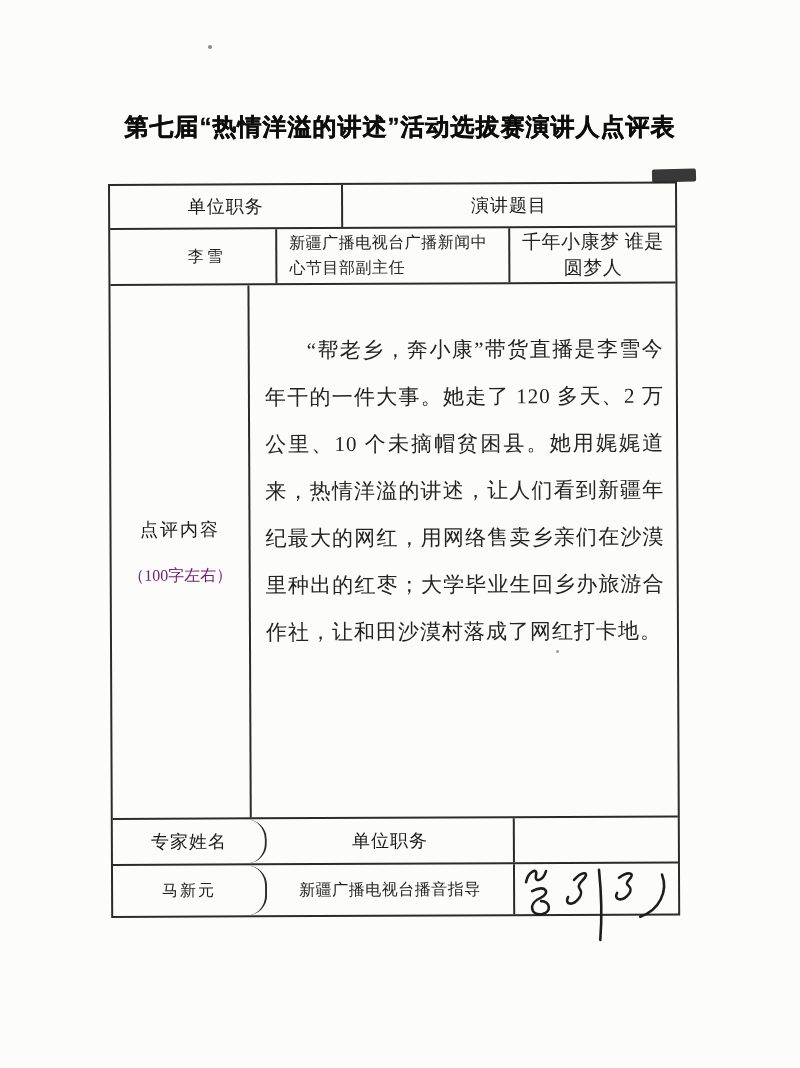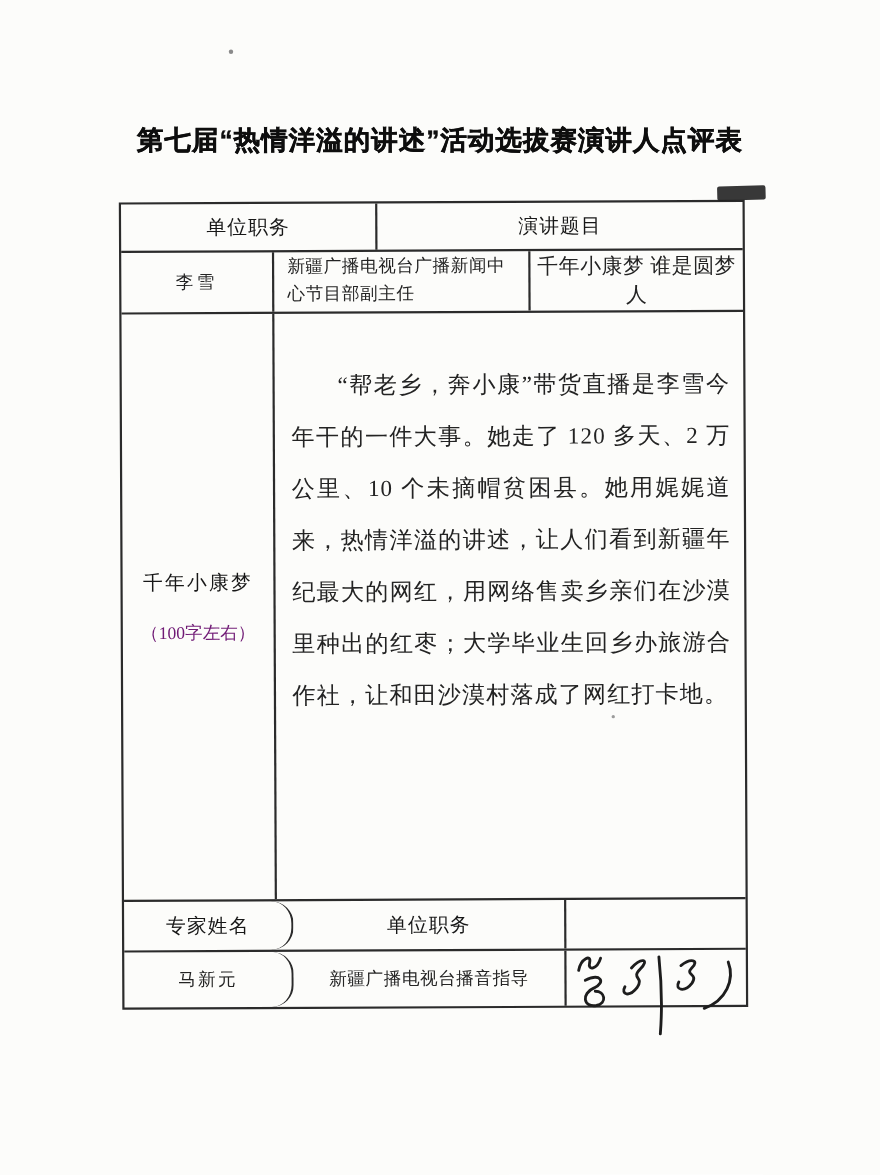--- a/index.html
+++ b/index.html
@@ -45,21 +45,21 @@
   .r-info{height:56px;}
   .r-comment{height:534px;align-items:stretch;}
   .r-exhead{height:46px;}
   .r-exinfo{height:50px;}
 
   .head-label{
     font-size:18px;letter-spacing:1px;color:#171717;
     font-family:"Liberation Serif","DejaVu Serif",serif;
   }
   .fill-text{color:#242424;}
-  .speaker-name{font-size:16px;letter-spacing:3px;}
+  .speaker-name{font-size:16px;letter-spacing:3px;margin-left:28px;}
   .unit-cell{
     justify-content:flex-start;text-align:left;
     padding:2px 7px 2px 12px;font-size:16px;line-height:1.55;letter-spacing:.5px;
   }
   .topic-cell{font-size:19px;letter-spacing:.5px;padding:0 4px;}
 
   .comment-label-cell{
     flex-direction:column;justify-content:center;gap:24px;
   }
   .comment-label-main{font-size:18px;letter-spacing:2px;color:#171717;}
@@ -99,21 +99,21 @@
     </div>
 
     <div class="row r-info bline">
       <div class="cell c1 vline fill-text speaker-name">李雪</div>
       <div class="cell c2 vline fill-text unit-cell">新疆广播电视台广播新闻中心节目部副主任</div>
       <div class="cell c3 fill-text topic-cell">千年小康梦 谁是圆梦人</div>
     </div>
 
     <div class="row r-comment bline">
       <div class="cell c1 vline comment-label-cell">
-        <span class="comment-label-main">千年小康梦</span>
+        <span class="comment-label-main">点评内容</span>
         <span class="comment-label-sub">（100字左右）</span>
       </div>
       <div class="cell c3 comment-body-cell">
         <p>“帮老乡，奔小康”带货直播是李雪今年干的一件大事。她走了 120 多天、2 万公里、10 个未摘帽贫困县。她用娓娓道来，热情洋溢的讲述，让人们看到新疆年纪最大的网红，用网络售卖乡亲们在沙漠里种出的红枣；大学毕业生回乡办旅游合作社，让和田沙漠村落成了网红打卡地。</p>
       </div>
     </div>
 
     <div class="row r-exhead bline">
       <div class="cell e1 vline head-label">专家姓名</div>
       <div class="cell e2 vline head-label">单位职务</div>

